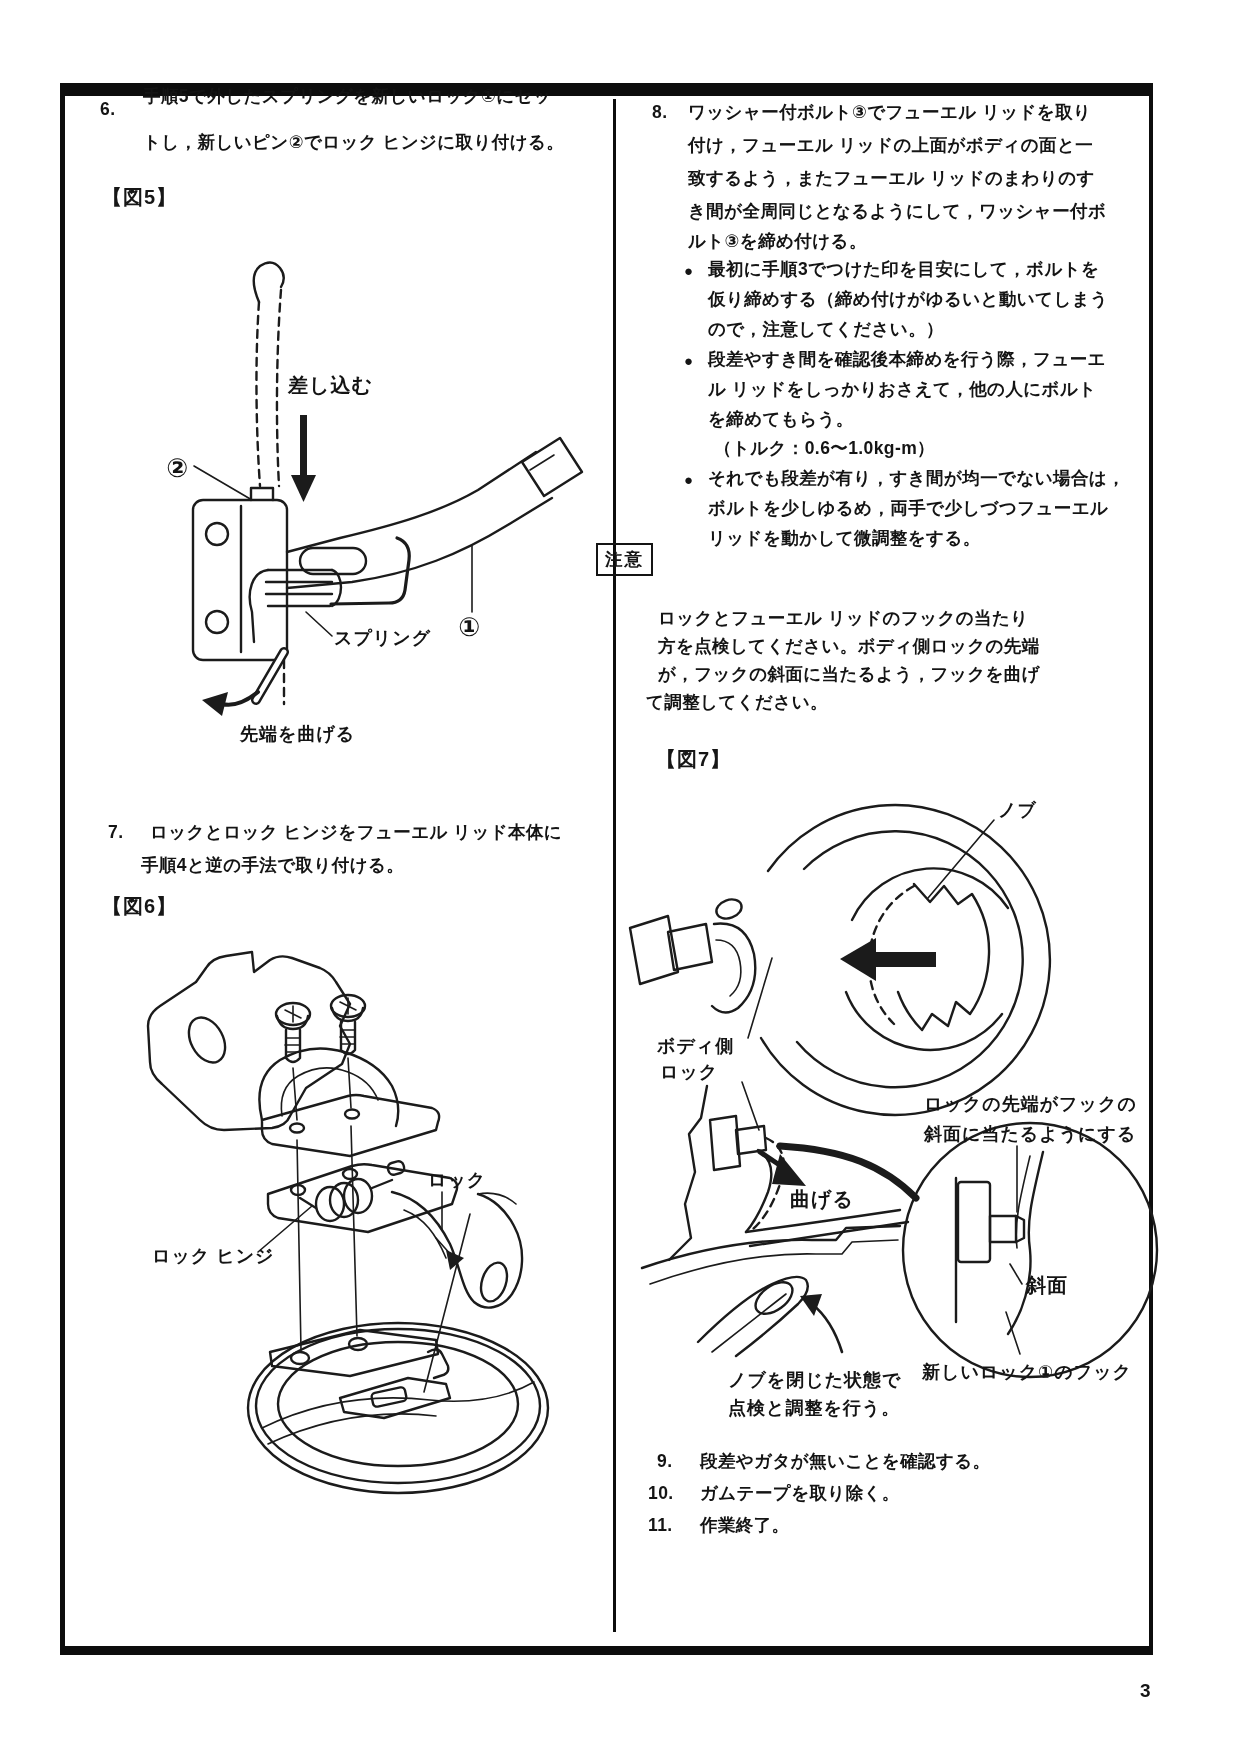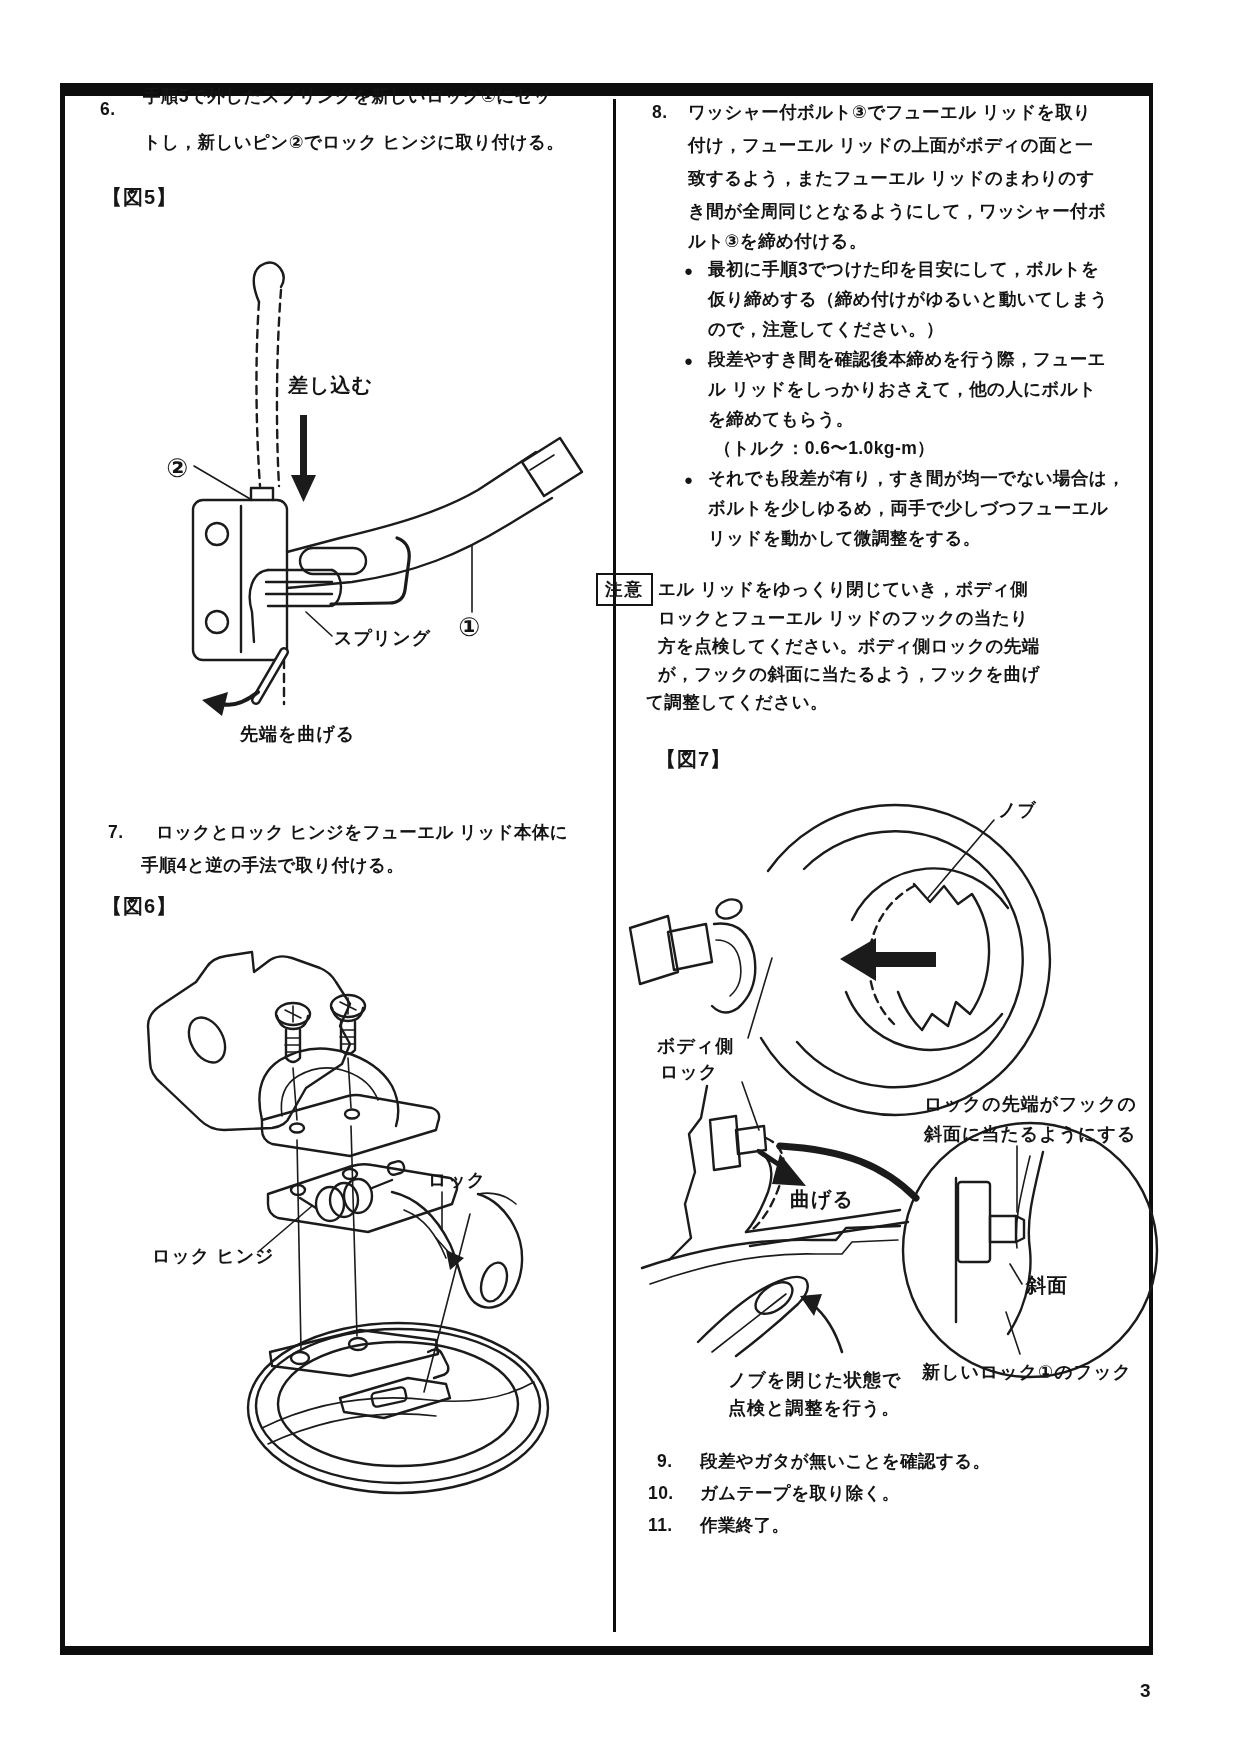--- a/index.html
+++ b/index.html
@@ -8,21 +8,21 @@
   .frame{position:absolute;left:60px;top:83px;width:1093px;height:1572px;
          border-top:13px solid #0d0d0d;border-bottom:9px solid #0d0d0d;
          border-left:5px solid #0d0d0d;border-right:4px solid #0d0d0d;box-sizing:border-box;}
   .divider{position:absolute;left:613px;top:99px;width:3px;height:1533px;background:#0d0d0d;}
   .ln{position:absolute;white-space:pre;font-size:17.5px;letter-spacing:0.4px;
       font-weight:600;line-height:24px;color:#141414;}
   .num{font-weight:700;}
   .cap{position:absolute;white-space:pre;font-size:20px;font-weight:700;letter-spacing:1px;}
   .bullet{font-size:15px;}
   .cautionbox{position:absolute;border:2.5px solid #141414;font-size:17.5px;font-weight:800;
-      padding:2px 7px 3px 7px;letter-spacing:2px;margin-top:30px;}
+      padding:2px 7px 3px 7px;letter-spacing:2px;}
   .pageno{position:absolute;font-size:19px;font-weight:700;}
   svg{position:absolute;overflow:visible;}
   svg .s{stroke:#1b1b1b;fill:none;stroke-width:2.4;stroke-linecap:round;stroke-linejoin:round;}
   svg .thin{stroke-width:1.6;}
   svg .f{fill:#1b1b1b;stroke:none;}
   svg .dash{stroke-dasharray:8 6;}
   svg text{font-family:"Liberation Sans","DejaVu Sans",sans-serif;font-weight:700;
       fill:#141414;letter-spacing:1px;}
   .t18{font-size:18px;} .t20{font-size:20px;} .t26{font-size:26px;font-weight:600;}
 </style>
@@ -33,21 +33,21 @@
   <div class="frame"></div>
   <div class="divider"></div>
 
   <div class="ln num" style="left:100px;top:97px">6.</div>
   <div class="ln" style="left:143px;top:84px">手順5で外したスプリングを新しいロック①にセッ</div>
   <div class="ln" style="left:143px;top:130px">トし，新しいピン②でロック ヒンジに取り付ける。</div>
 
   <div class="cap" style="left:102px;top:184px">【図5】</div>
 
   <div class="ln num" style="left:108px;top:820px">7.</div>
-  <div class="ln" style="left:156px;top:820px">ロックとロック ヒンジをフューエル リッド本体に</div>
+  <div class="ln" style="left:150px;top:820px">ロックとロック ヒンジをフューエル リッド本体に</div>
   <div class="ln" style="left:141px;top:853px">手順4と逆の手法で取り付ける。</div>
 
   <div class="cap" style="left:102px;top:893px">【図6】</div>
 
   <div class="ln num" style="left:652px;top:100px">8.</div>
   <div class="ln" style="left:688px;top:100px">ワッシャー付ボルト③でフューエル リッドを取り</div>
   <div class="ln" style="left:688px;top:133px">付け，フューエル リッドの上面がボディの面と一</div>
   <div class="ln" style="left:688px;top:166px">致するよう，またフューエル リッドのまわりのす</div>
   <div class="ln" style="left:688px;top:199px">き間が全周同じとなるようにして，ワッシャー付ボ</div>
   <div class="ln" style="left:688px;top:229px">ルト③を締め付ける。</div>
@@ -62,21 +62,20 @@
   <div class="ln" style="left:708px;top:377px">ル リッドをしっかりおさえて，他の人にボルト</div>
   <div class="ln" style="left:708px;top:407px">を締めてもらう。</div>
   <div class="ln" style="left:714px;top:436px">（トルク：0.6〜1.0kg-m）</div>
 
   <div class="ln bullet" style="left:684px;top:468px">●</div>
   <div class="ln" style="left:708px;top:466px">それでも段差が有り，すき間が均一でない場合は，</div>
   <div class="ln" style="left:708px;top:496px">ボルトを少しゆるめ，両手で少しづつフューエル</div>
   <div class="ln" style="left:708px;top:526px">リッドを動かして微調整をする。</div>
 
   <div class="cautionbox" style="left:596px;top:543px">注意</div>
-  <div class="ln" style="left:658px;top:577px">エル リッドをゆっくり閉じていき，ボディ側</div>
   <div class="ln" style="left:658px;top:606px">ロックとフューエル リッドのフックの当たり</div>
   <div class="ln" style="left:658px;top:634px">方を点検してください。ボディ側ロックの先端</div>
   <div class="ln" style="left:658px;top:662px">が，フックの斜面に当たるよう，フックを曲げ</div>
   <div class="ln" style="left:646px;top:690px">て調整してください。</div>
 
   <div class="cap" style="left:656px;top:746px">【図7】</div>
 
   <div class="ln num" style="left:657px;top:1449px">9.</div>
   <div class="ln" style="left:700px;top:1449px">段差やガタが無いことを確認する。</div>
   <div class="ln num" style="left:648px;top:1481px">10.</div>

